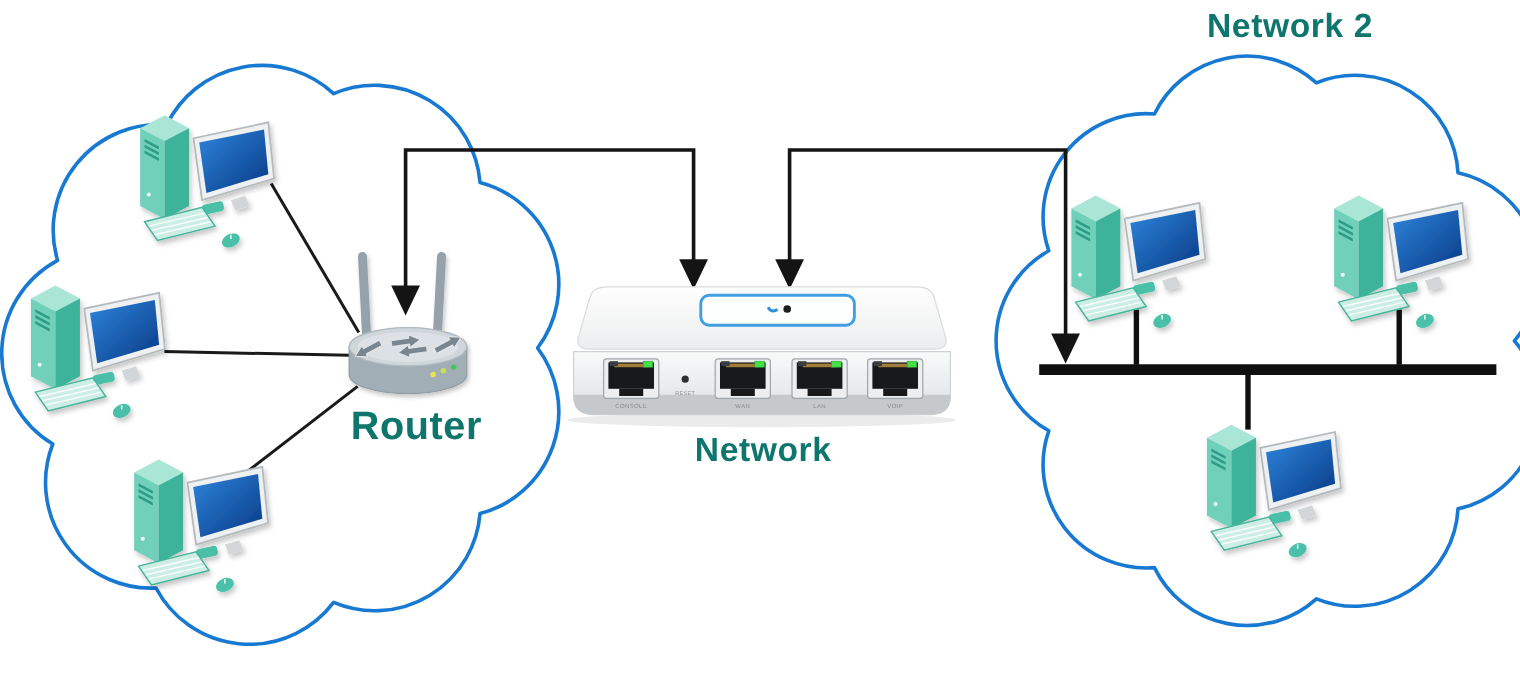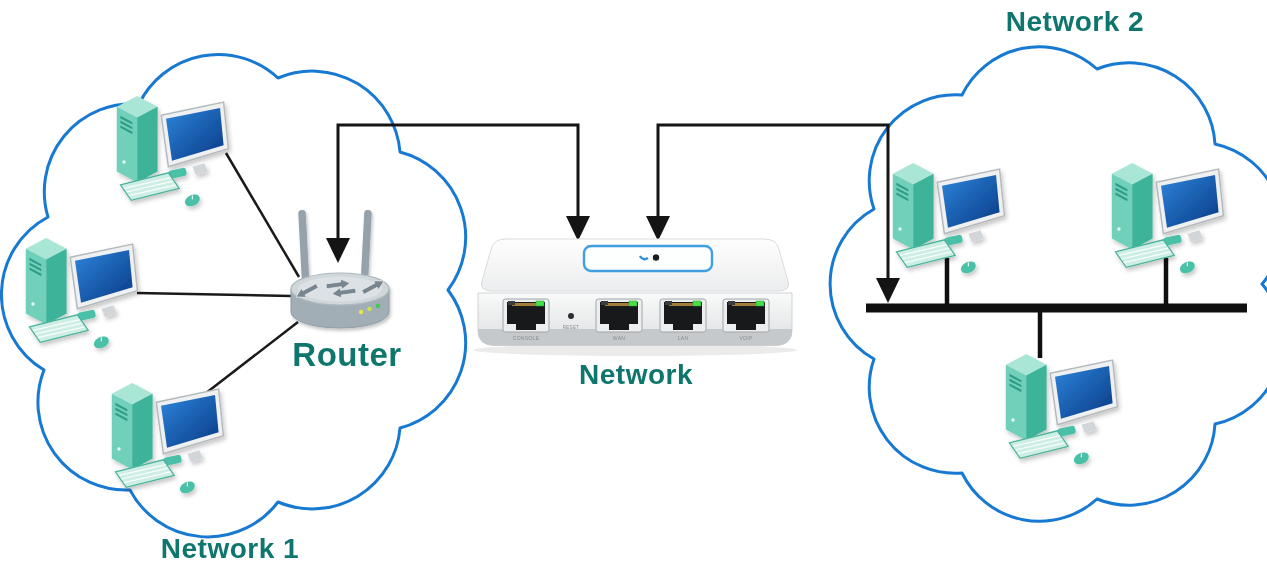--- a/index.html
+++ b/index.html
@@ -188,18 +188,17 @@
       <use href="#rj45" transform="translate(683,299)"></use>
       <text x="683" y="340" class="port-lbl">LAN</text>
     </g>
     <g>
       <use href="#rj45" transform="translate(746,299)"></use>
       <text x="746" y="340" class="port-lbl">VOIP</text>
     </g>
   </g>
 </svg>
 
-<div class="lbl" id="lbl-n1">Network 1</div>
 <div class="lbl" id="lbl-n2">Network 2</div>
 <div class="lbl" id="lbl-router">Router</div>
 <div class="lbl" id="lbl-gateway">Network</div>
 
 </div>
 
 </body></html>

